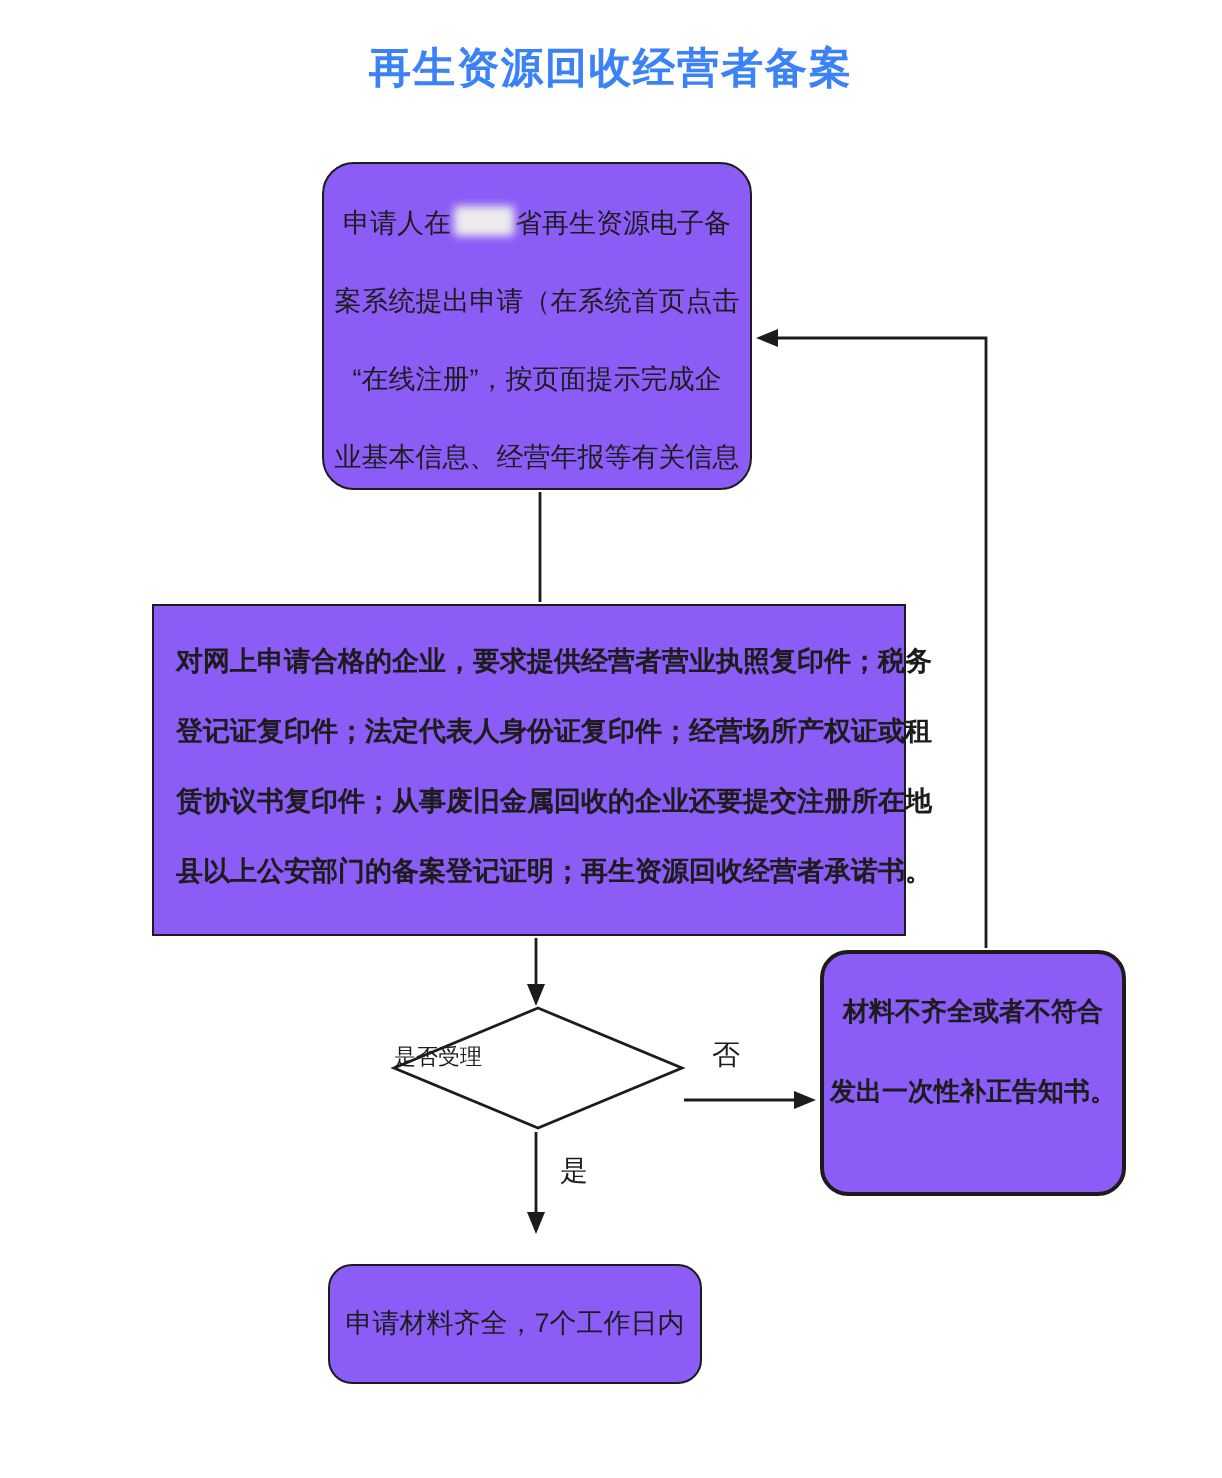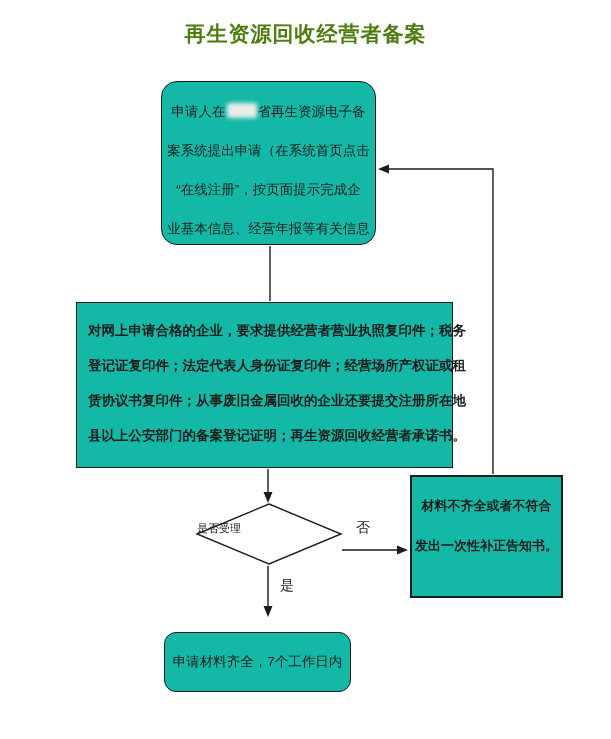--- a/index.html
+++ b/index.html
@@ -2,31 +2,31 @@
 <html><head>
 <meta charset="utf-8">
 <style>
   html,body{margin:0;padding:0;background:#fff;}
   .canvas{
     position:relative;width:611px;height:739px;background:#fff;overflow:hidden;
     font-family:"Liberation Sans","DejaVu Sans",sans-serif;color:#1c1c1c;
   }
   .title{
     position:absolute;left:0;top:20px;width:611px;text-align:center;
-    font-size:21px;font-weight:bold;letter-spacing:1px;color:#4d7c0f;
+    font-size:21px;font-weight:bold;letter-spacing:1px;color:#3b82f6;
   }
   svg.wires{position:absolute;left:0;top:0;z-index:1;}
-  .node{position:absolute;z-index:2;background:#14b8a6;box-sizing:border-box;}
+  .node{position:absolute;z-index:2;background:#8b5cf6;box-sizing:border-box;}
   .rounded{border:1.6px solid #1c1c1c;border-radius:16px;}
   .rect{border:1.6px solid #1c1c1c;font-weight:bold;}
   .b1{left:161px;top:81px;width:215px;height:164px;padding-top:10px;text-align:center;}
   .b1 .ln{line-height:39px;font-size:13.5px;white-space:nowrap;}
   .b2{left:76px;top:302px;width:377px;height:166px;padding:10px 11px 0 11px;}
   .b2 .ln{line-height:35px;font-size:13.5px;white-space:nowrap;}
-  .b3{left:410px;top:475px;width:153px;height:123px;border-width:2px;padding-top:9px;text-align:center;}
+  .b3{left:410px;top:475px;width:153px;height:123px;border-width:2px;padding-top:9px;text-align:center;border-radius:14px;}
   .b3 .ln{line-height:40px;font-size:13px;white-space:nowrap;}
   .b4{left:164px;top:632px;width:187px;height:60px;border-radius:12px;
       display:flex;align-items:center;justify-content:center;font-size:13.5px;}
   .diamond-label{
     position:absolute;left:197px;top:521px;width:144px;text-align:left;
     font-size:11px;z-index:2;
   }
   .edge-label{position:absolute;font-size:14px;z-index:2;}
   .lbl-no{left:356px;top:519px;}
   .lbl-yes{left:280px;top:577px;}

